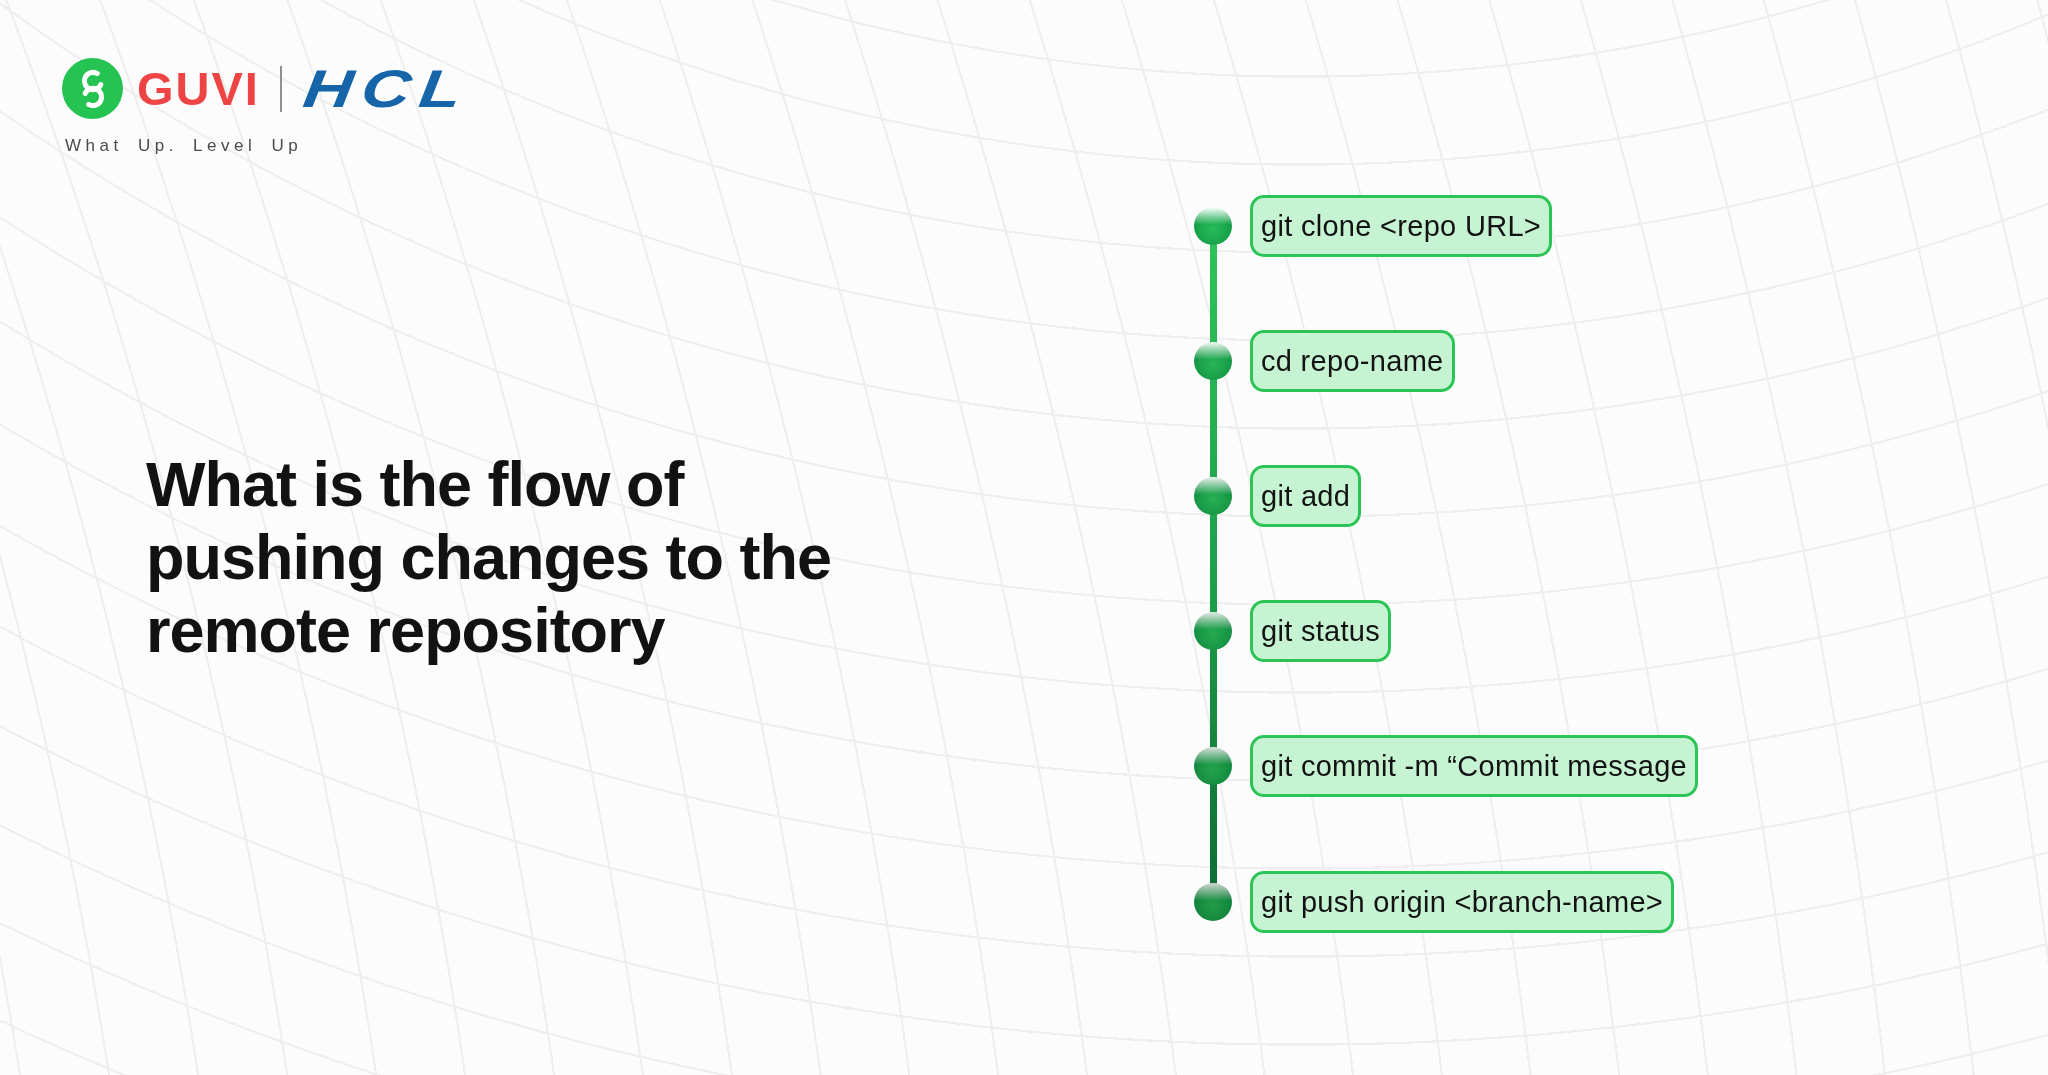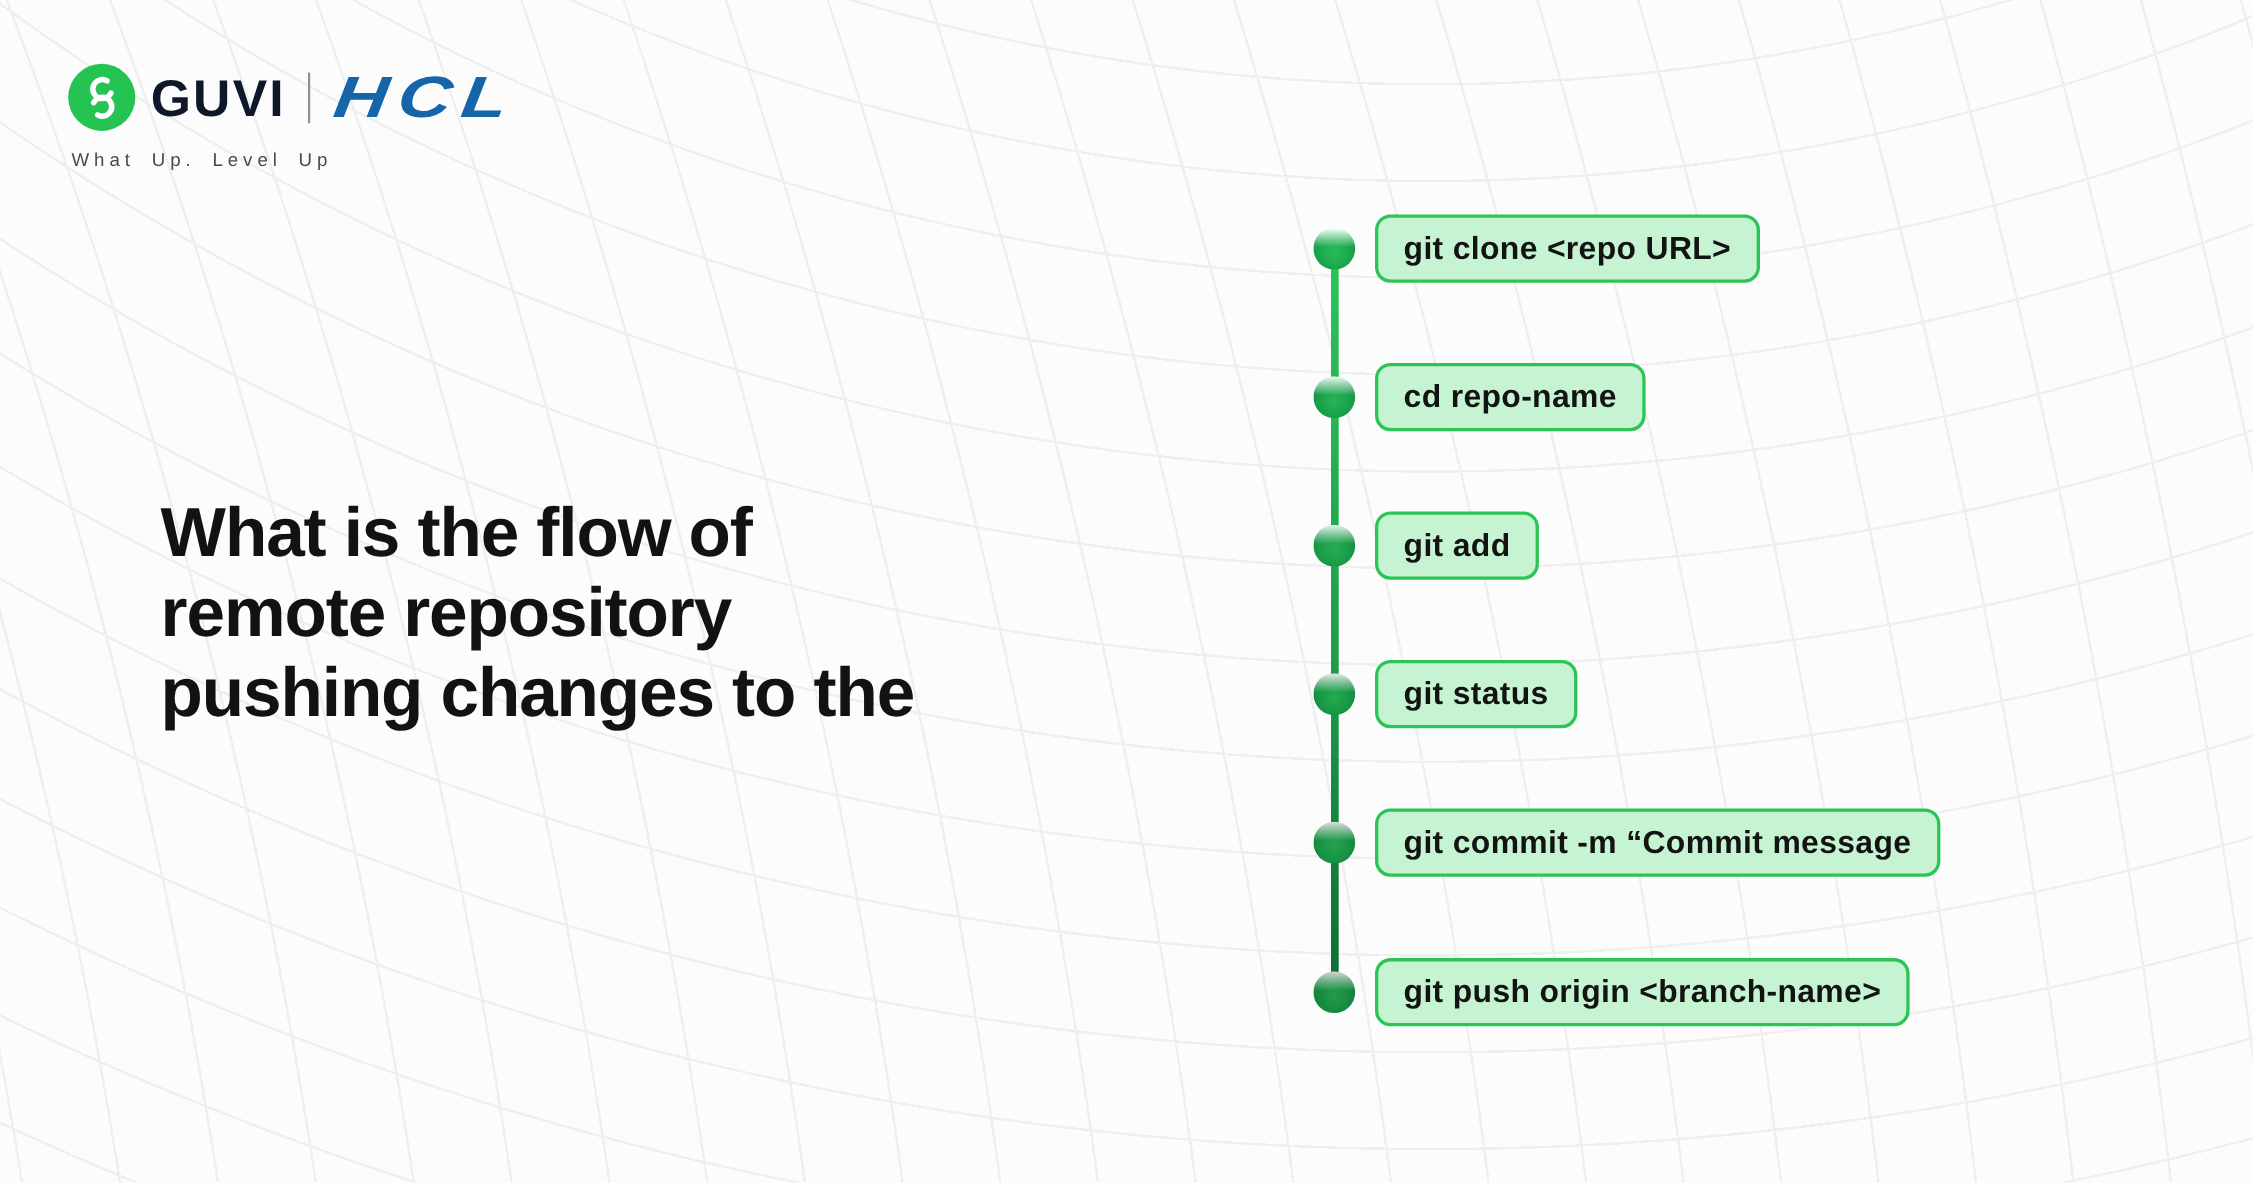--- a/index.html
+++ b/index.html
@@ -35,21 +35,21 @@
   .brand{position:absolute;left:62px;top:58px;z-index:3;}
   .brand-row{display:flex;align-items:center;}
   .guvi-badge{
     width:61px;height:61px;border-radius:50%;
     background:var(--guvi-green);
     display:flex;align-items:center;justify-content:center;
     flex:0 0 auto;
   }
   .guvi-badge svg{display:block;}
   .guvi-word{
-    font-size:47px;font-weight:bold;color:#0f172a;
+    font-size:47px;font-weight:bold;color:#ef4444;
     letter-spacing:2px;margin-left:14px;
   }
   .brand-divider{
     width:2px;height:46px;background:#8d9196;margin:0 22px 0 20px;flex:0 0 auto;
   }
   .hcl-word{
     font-size:53px;font-weight:bold;font-style:italic;
     color:var(--hcl-blue);letter-spacing:7px;
     transform:skewX(-8deg) scaleX(1.28);transform-origin:left center;
     display:inline-block;
@@ -94,24 +94,23 @@
   .step:nth-of-type(4) .dot{filter:brightness(0.99);}
   .step:nth-of-type(5) .dot{filter:brightness(0.96);}
   .step:nth-of-type(6) .dot{filter:brightness(0.92);}
   .step:nth-of-type(7) .dot{filter:brightness(0.88);}
   .cmd-box{
     margin-left:18px;height:62px;
     display:flex;align-items:center;
     background:var(--box-fill);
     border:3px solid var(--accent-border);
     border-radius:14px;
-    padding:0 23px;
+    padding:0 8px;
     font-size:29px;color:#131313;letter-spacing:0.3px;
     white-space:nowrap;
-    font-weight:bold;
   }
 </style>
 </head>
 <body>
 
 <div class="stage">
 
   <div class="grid-bg"></div>
 
   <div class="brand">
@@ -124,22 +123,22 @@
       </div>
       <div class="guvi-word">GUVI</div>
       <div class="brand-divider"></div>
       <div class="hcl-word">HCL</div>
     </div>
     <div class="brand-tagline">What Up. Level Up</div>
   </div>
 
   <div class="title">
     <div>What is the flow of</div>
+    <div>pushing changes to the</div>
     <div>remote repository</div>
-    <div>pushing changes to the</div>
   </div>
 
   <div class="timeline">
     <div class="timeline-line"></div>
 
     <div class="step">
       <div class="dot"></div>
       <div class="cmd-box">
         <span>git clone &lt;repo URL&gt;</span>
       </div>

